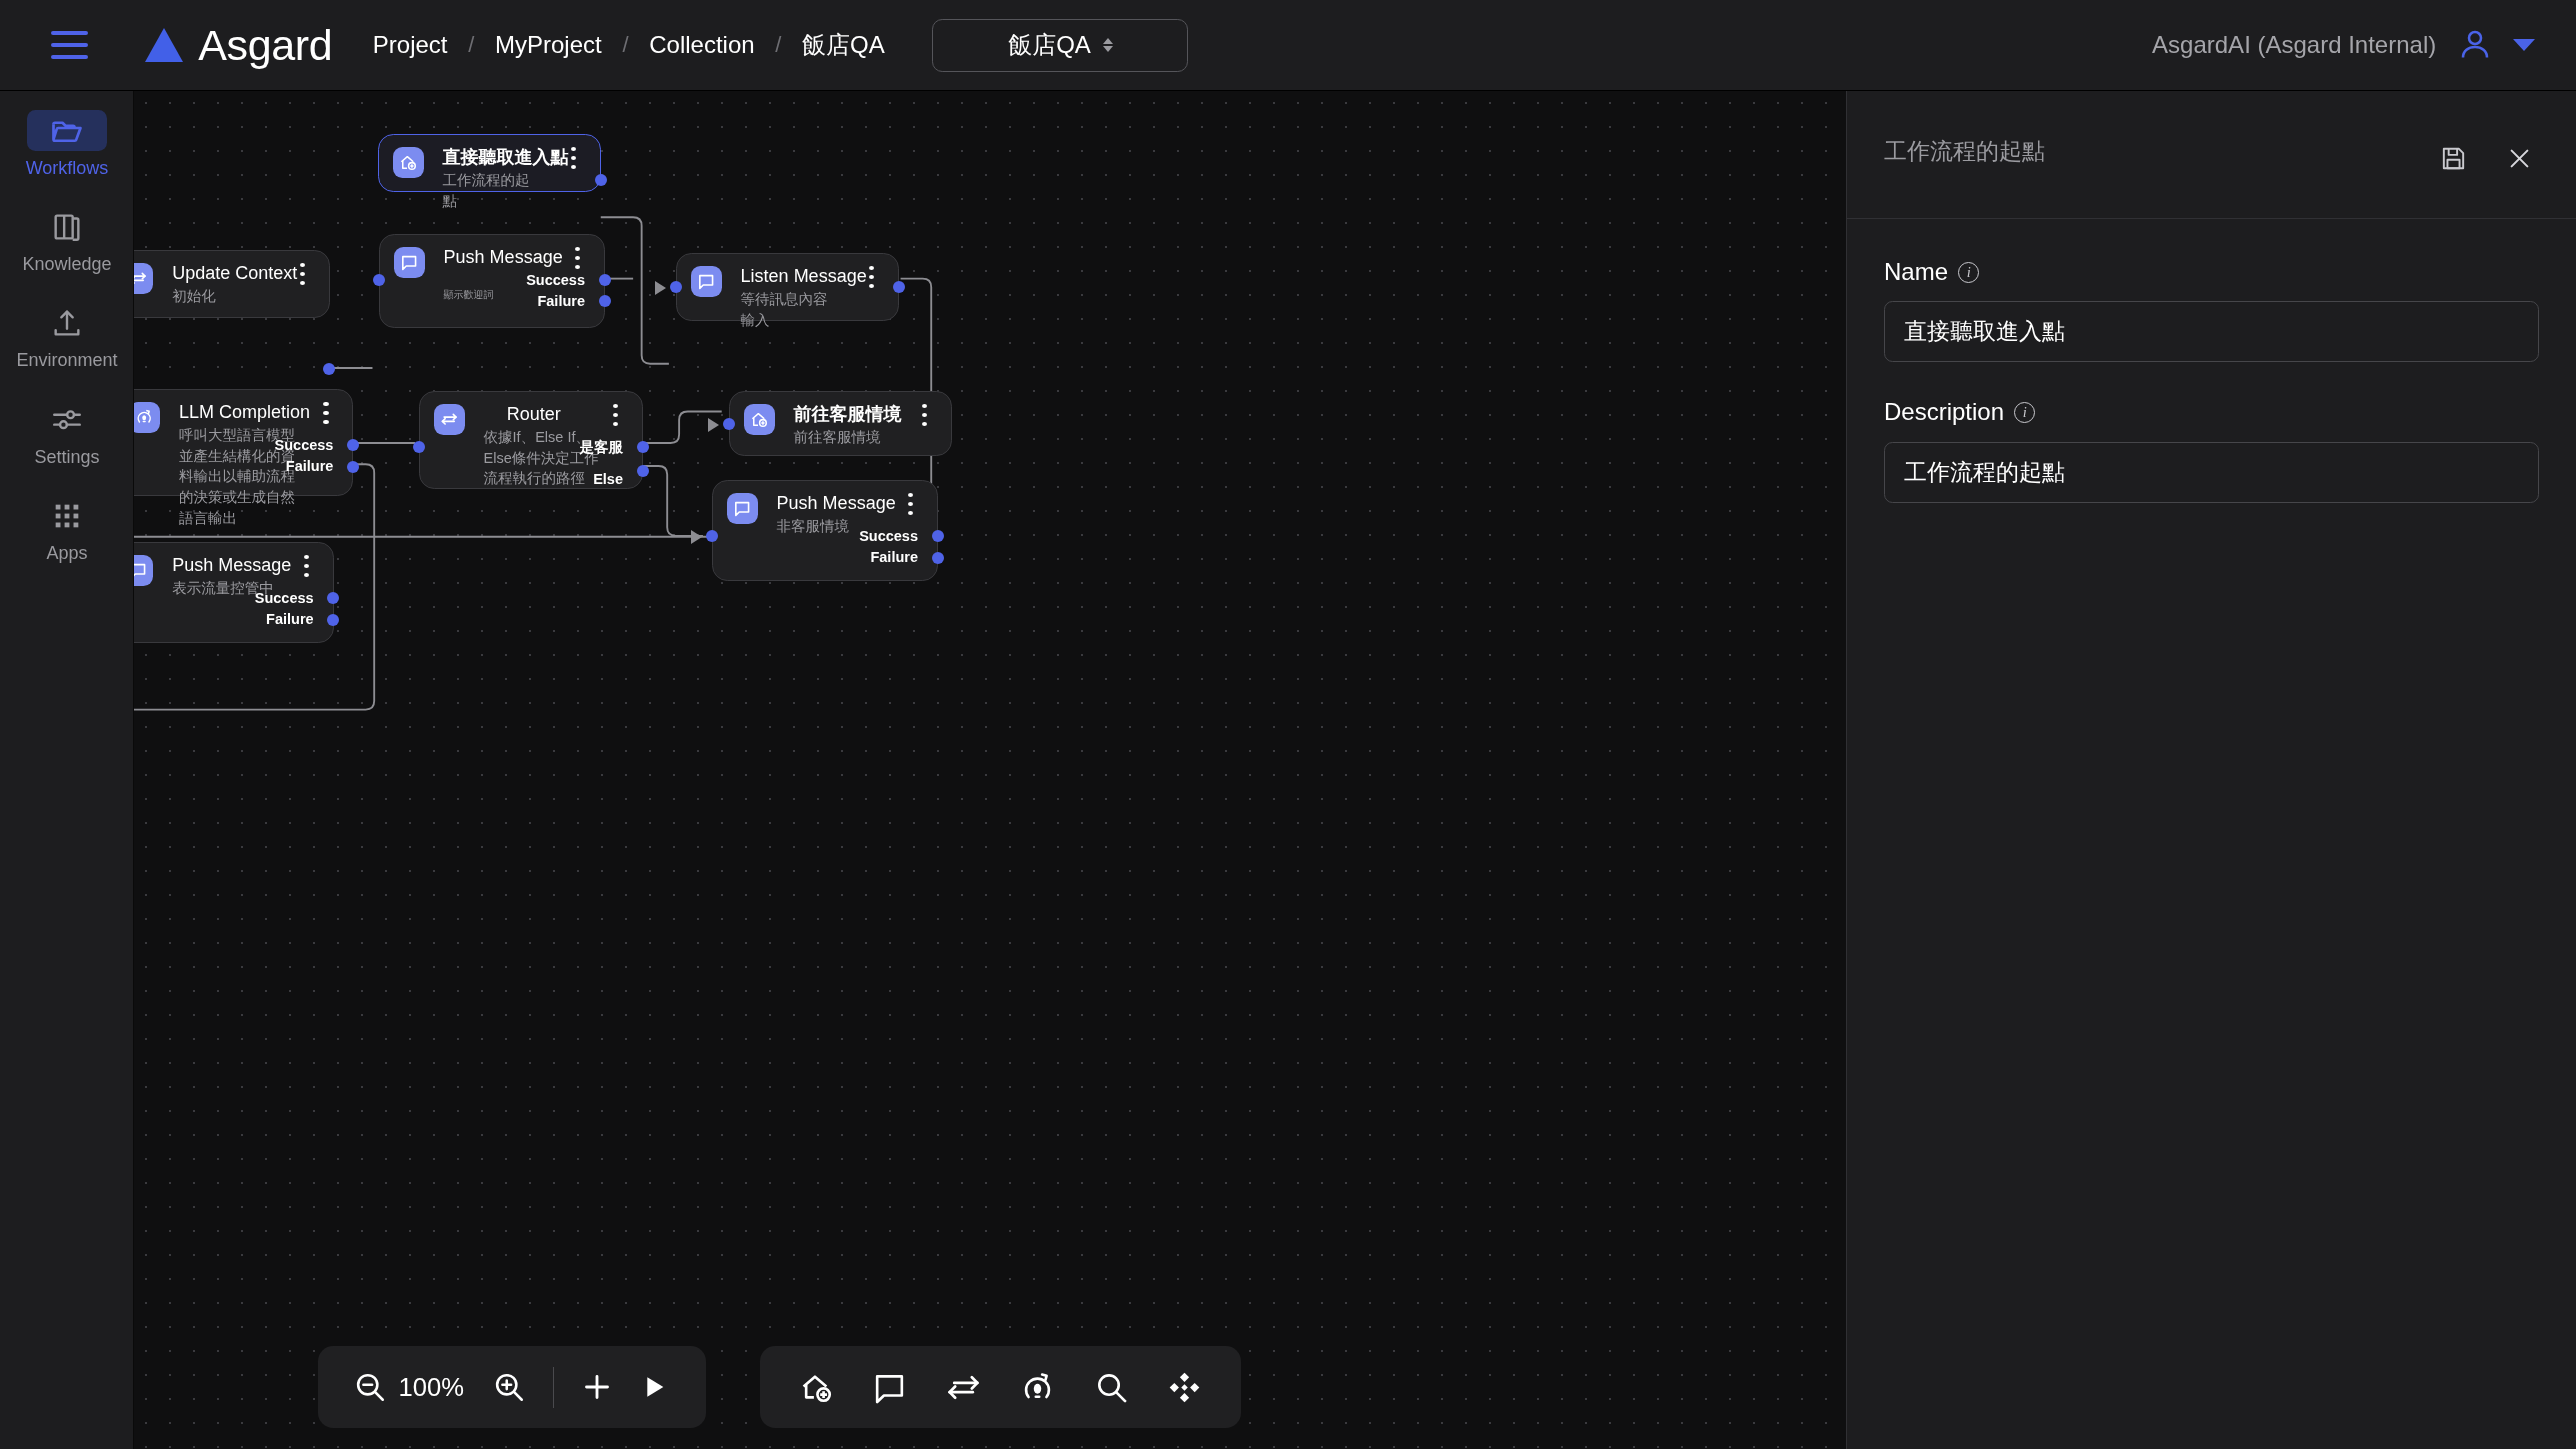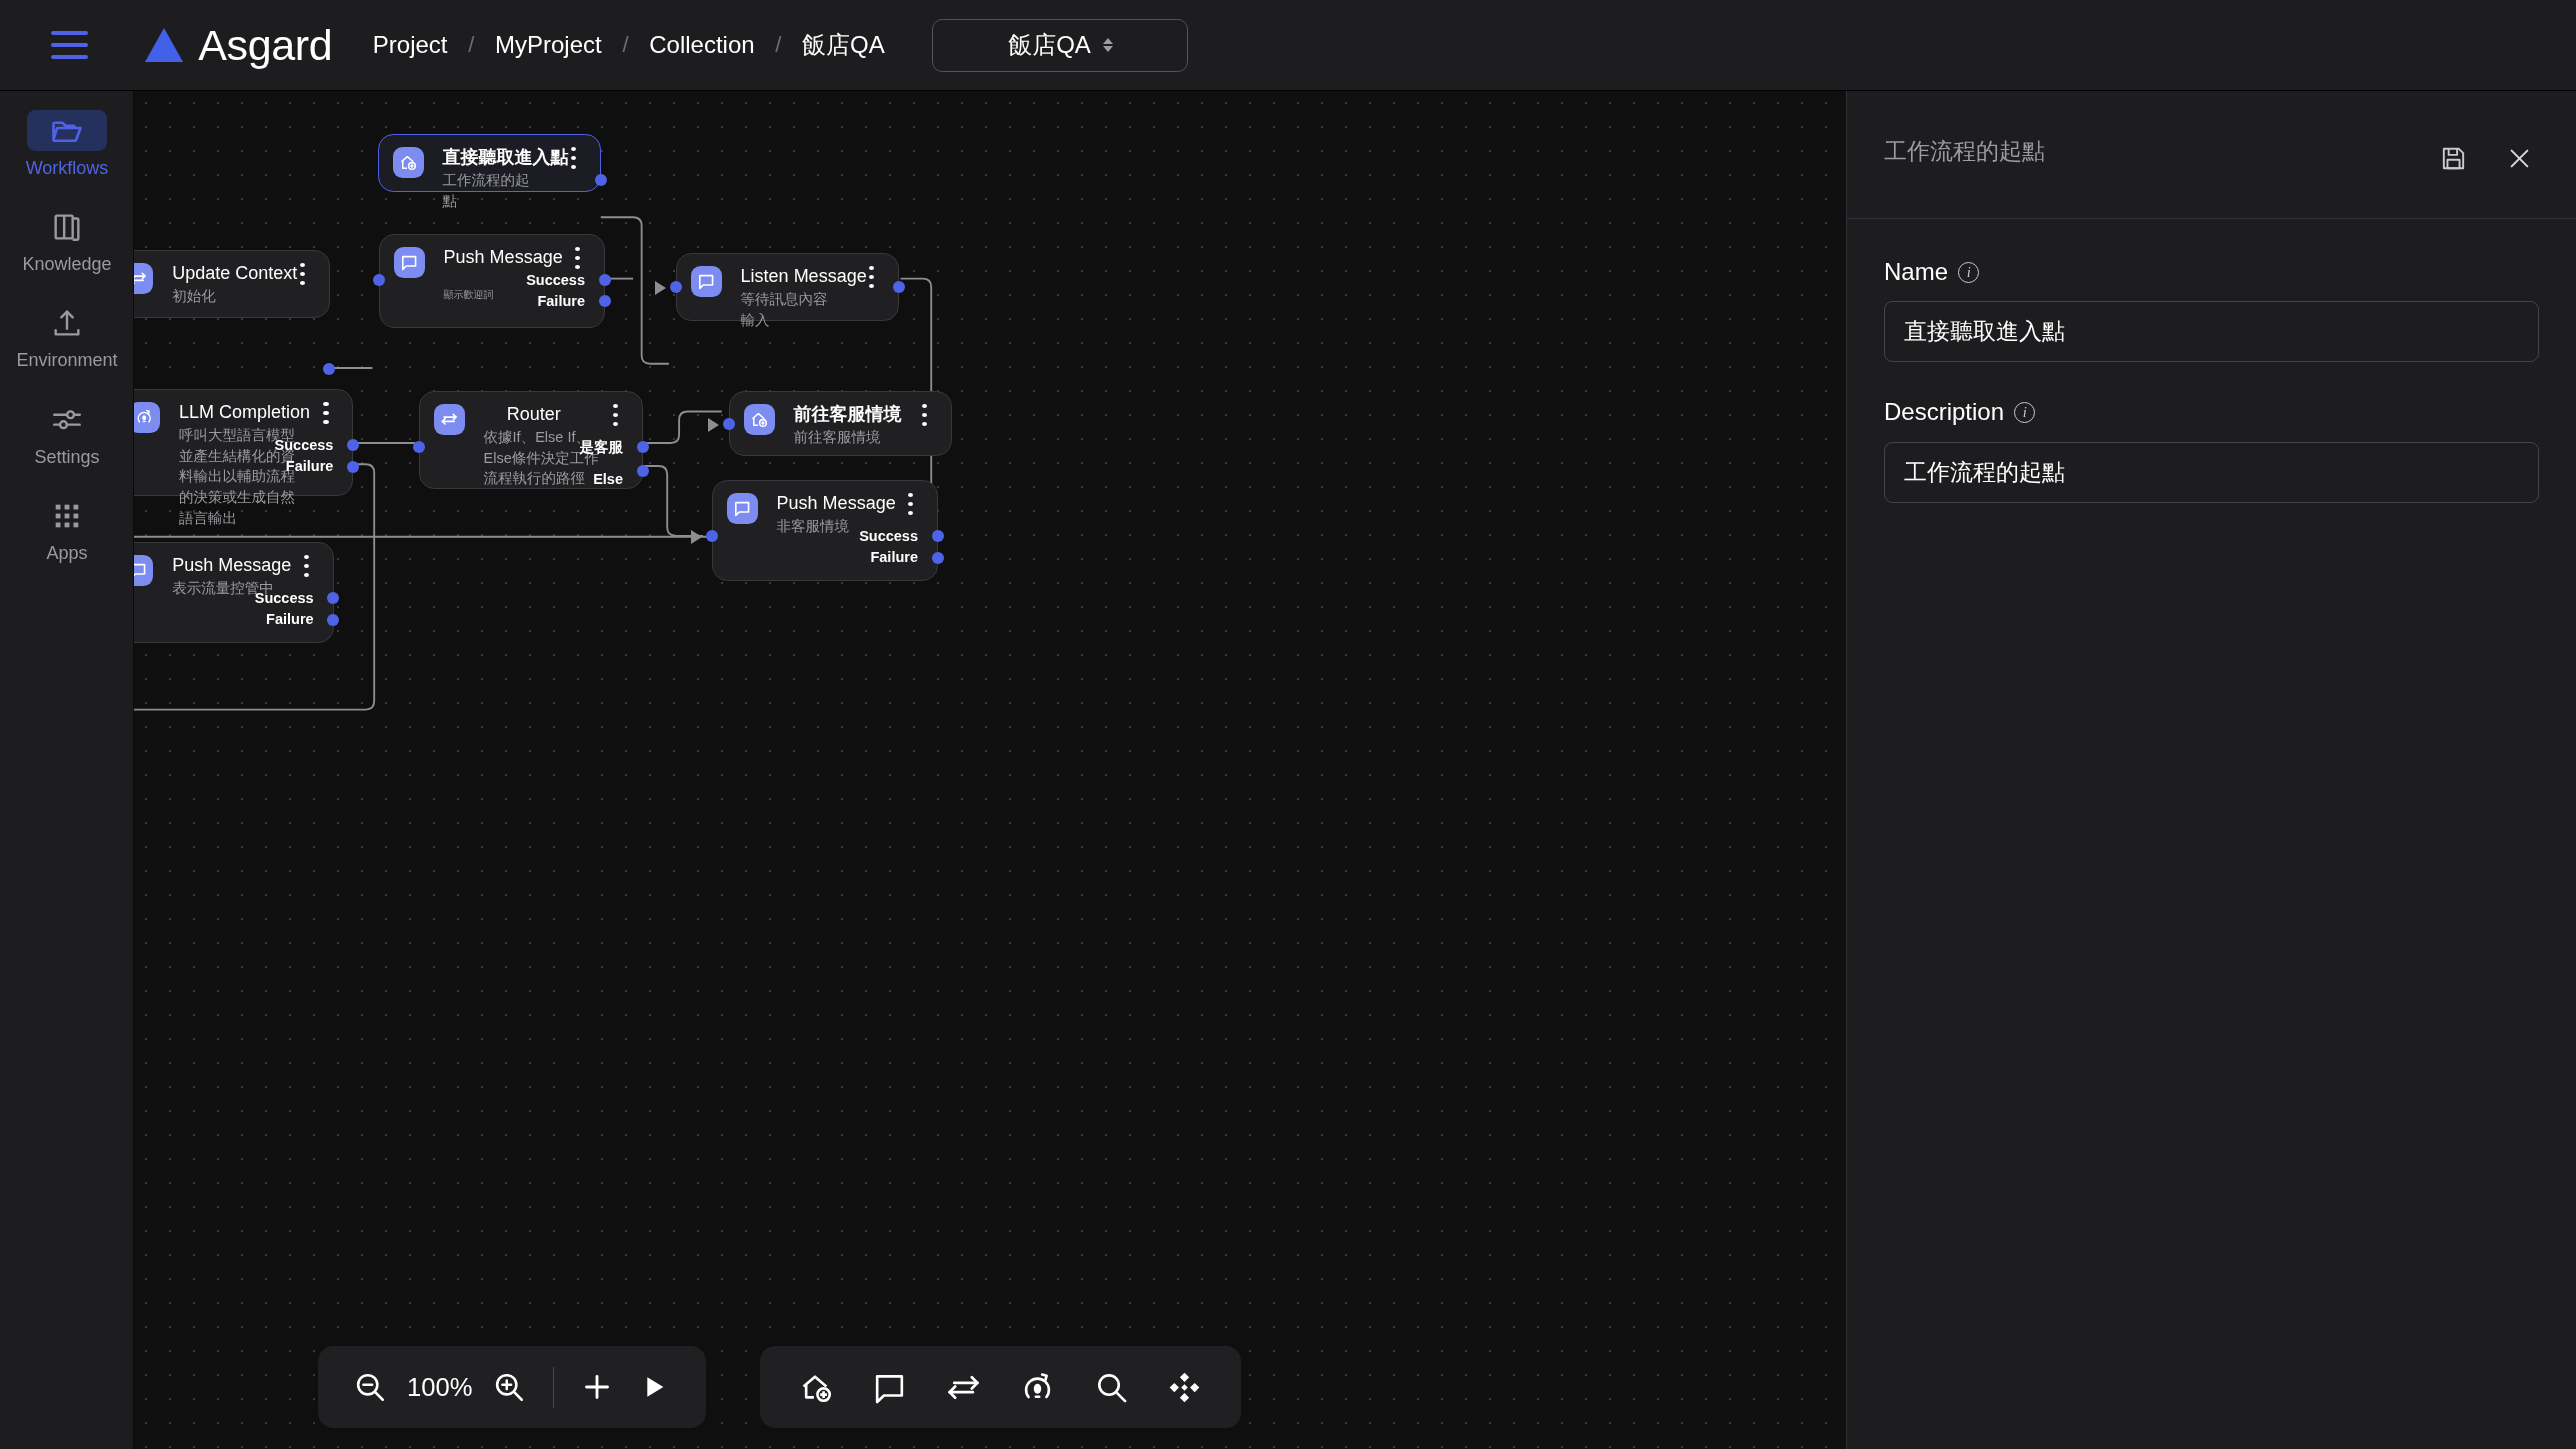--- a/index.html
+++ b/index.html
@@ -136,21 +136,21 @@
 
   
   .bottom-bar {
     position: absolute; bottom: 22px;
     background: #202022; border-radius: 15.3px;
     height: 82px; display: flex; align-items: center;
     z-index: 20;
   }
   #zoombar { left: 184px; width: 388px; padding: 0 24px; gap: 0; }
   #zoombar .zb-btn { width: 65px; height: 65px; display:flex; align-items:center; justify-content:center; cursor:pointer; }
-  #zoom-level { color: #fff; font-size: 25.6px; width: 95px; text-align: center; }
+  #zoom-level { color: #fff; font-size: 25.6px; width: 95px; }
   .vdivider { width: 0.9px; height: 41px; background: #4a4a4e; margin: 0 15.3px; }
 
   #toolbar2 { left: 626px; width: 481px; padding: 0 22px; justify-content: space-between; }
   #toolbar2 .tb-btn { width: 68px; height: 65px; display:flex; align-items:center; justify-content:center; cursor:pointer; }
 
   
   #inspector {
     position: absolute; right: 0; top: 91px;
     width: 730px; height: 1359px;
     background: #1d1d1f;
@@ -216,20 +216,30 @@
   </div>
 
   <div id="collection-select">
     <span class="sel-label">飯店QA</span>
     <span class="updown">
       <i class="up"></i>
         <i class="dn"></i>
     </span>
   </div>
 
+  <div id="account">
+    <span class="acct-name">AsgardAI (Asgard Internal)</span>
+    <span>
+      <svg width="36" height="36" viewBox="0 0 24 24" fill="none" stroke="#4a63e8" stroke-width="1.7">
+        <circle cx="12" cy="8" r="4"></circle>
+          <path d="M4 21c0-4.4 3.6-7 8-7s8 2.6 8 7"></path>
+      </svg>
+    </span>
+    <span class="acct-chevron"></span>
+  </div>
 </div>
 
 <div id="rail">
 
   <div class="rail-item active">
     <span class="rail-ico">
       <svg width="36" height="36" viewBox="0 0 24 24" fill="none" stroke="#4f63e8" stroke-width="1.8" stroke-linejoin="round">
         <path d="M3 7.5a1 1 0 0 1 1-1h5l2 2h5a1 1 0 0 1 1 1v1"></path>
         <path d="M3 7.5v10a1 1 0 0 0 1 1h13.2a1 1 0 0 0 .96-.73L21 10H6.1a1 1 0 0 0-.96.73L3 17.5"></path>
       </svg>

